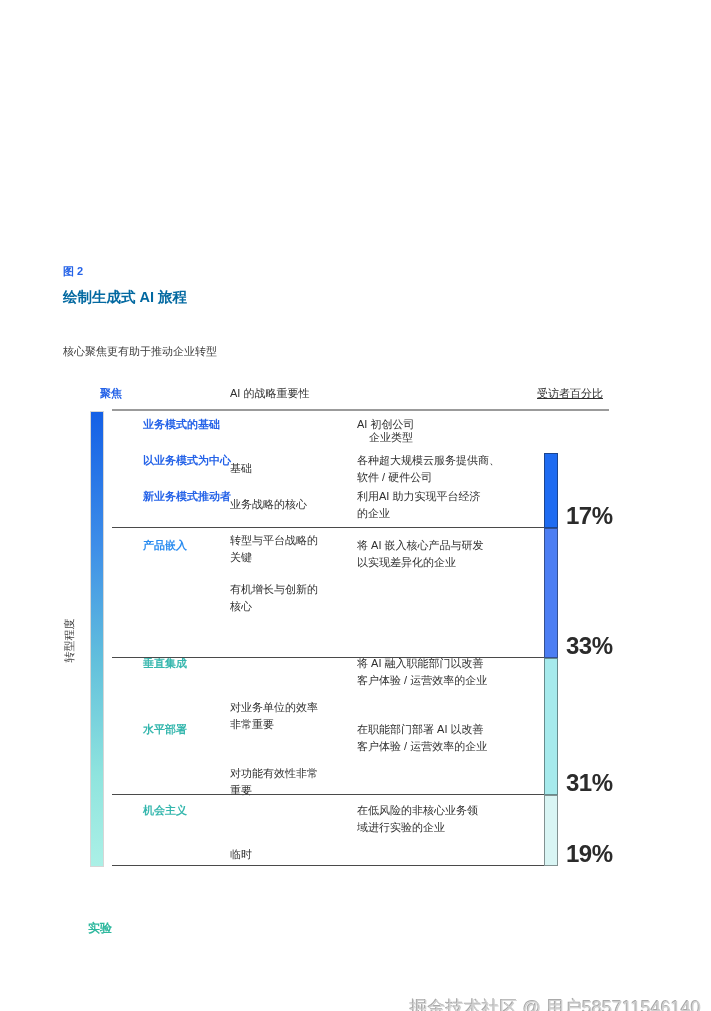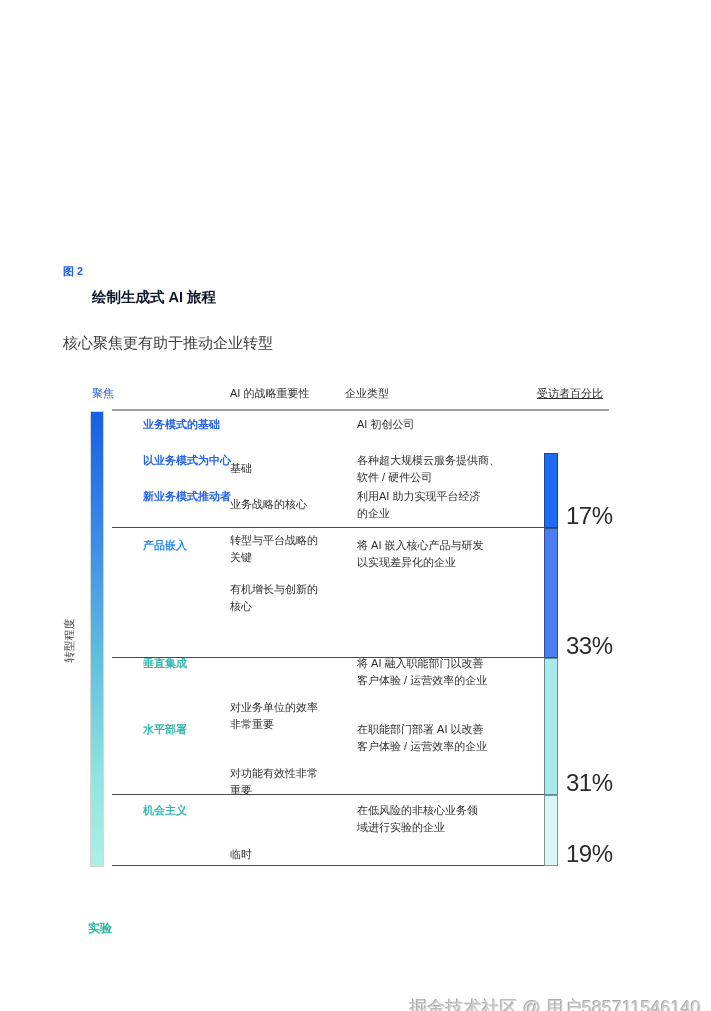--- a/index.html
+++ b/index.html
@@ -5,27 +5,27 @@
   html,body{margin:0;padding:0;background:#ffffff;}
   .page{
     position:relative;width:711px;height:1011px;background:#ffffff;overflow:hidden;
     font-family:"Liberation Sans","DejaVu Sans",sans-serif;color:#2f2f2f;
   }
   .para{
     position:absolute;left:63px;top:107px;width:446px;
     font-size:11.5px;line-height:20px;color:#3d3d3d;
   }
   .fig-label{position:absolute;left:63px;top:264px;font-size:11px;font-weight:bold;color:#2563e8;}
-  .fig-title{position:absolute;left:63px;top:288px;font-size:14.5px;font-weight:bold;color:#0f172a;margin-left:29px;}
-  .fig-sub{position:absolute;left:63px;top:334px;font-size:15px;color:#3d3d3d;}
+  .fig-title{position:absolute;left:63px;top:288px;font-size:14.5px;font-weight:bold;color:#0369a1;}
+  .fig-sub{position:absolute;left:63px;top:344px;font-size:11px;color:#3d3d3d;}
 
   .hdr{position:absolute;top:386px;font-size:11px;color:#2e2e2e;}
-  .hdr-focus{left:92px;color:#2563e8;font-weight:normal;}
+  .hdr-focus{left:100px;color:#2563e8;font-weight:bold;}
   .hdr-imp{left:230px;}
-  .hdr-comp{left:345px;}
+  .hdr-comp{left:369px;margin-top:44px;}
   .hdr-pct{left:537px;text-decoration:underline;}
   .hdr-line{position:absolute;left:112px;top:409px;width:497px;height:2px;background:#9b9b9b;}
 
   .grad-bar{
     position:absolute;left:91px;top:412px;width:12px;height:454px;
     background:linear-gradient(180deg,#1460e6 0%,#3f8fe8 30%,#62c0dc 55%,#8fe4de 80%,#abf0e6 100%);
     outline:1px solid rgba(30,30,30,0.18);
   }
   .yaxis{
     position:absolute;left:-1px;top:633px;width:140px;text-align:center;
@@ -44,21 +44,21 @@
 
   .sec-line{position:absolute;left:112px;width:432px;height:1px;background:#4a4a4a;}
   .line-a{top:527px;}.line-b{top:657px;}.line-c{top:794px;}.line-d{top:865px;}
 
   .vbar{position:absolute;left:544px;width:14px;box-sizing:border-box;border:1px solid rgba(25,25,25,0.45);}
   .bar1{top:453px;height:75px;background:#1e6bf1;}
   .bar2{top:528px;height:130px;background:#4c7ef3;}
   .bar3{top:658px;height:137px;background:#a6eaec;}
   .bar4{top:795px;height:71px;background:#d9f5f4;}
 
-  .pct{position:absolute;left:566px;font-size:24px;font-weight:400;color:#2b2b2b;letter-spacing:-0.5px;}
+  .pct{position:absolute;left:566px;font-size:24px;font-weight:700;color:#2b2b2b;letter-spacing:-0.5px;}
   .pct1{top:502px;}.pct2{top:632px;}.pct3{top:769px;}.pct4{top:840px;}
 
   .watermark{
     position:absolute;left:0;top:996px;width:701px;text-align:right;
     font-size:18px;color:#cfcfcf;
     text-shadow:-1px -1px 0 #a9a9a9, 1px 1px 0 #ffffff;
   }
 </style>
 </head>
 <body>

